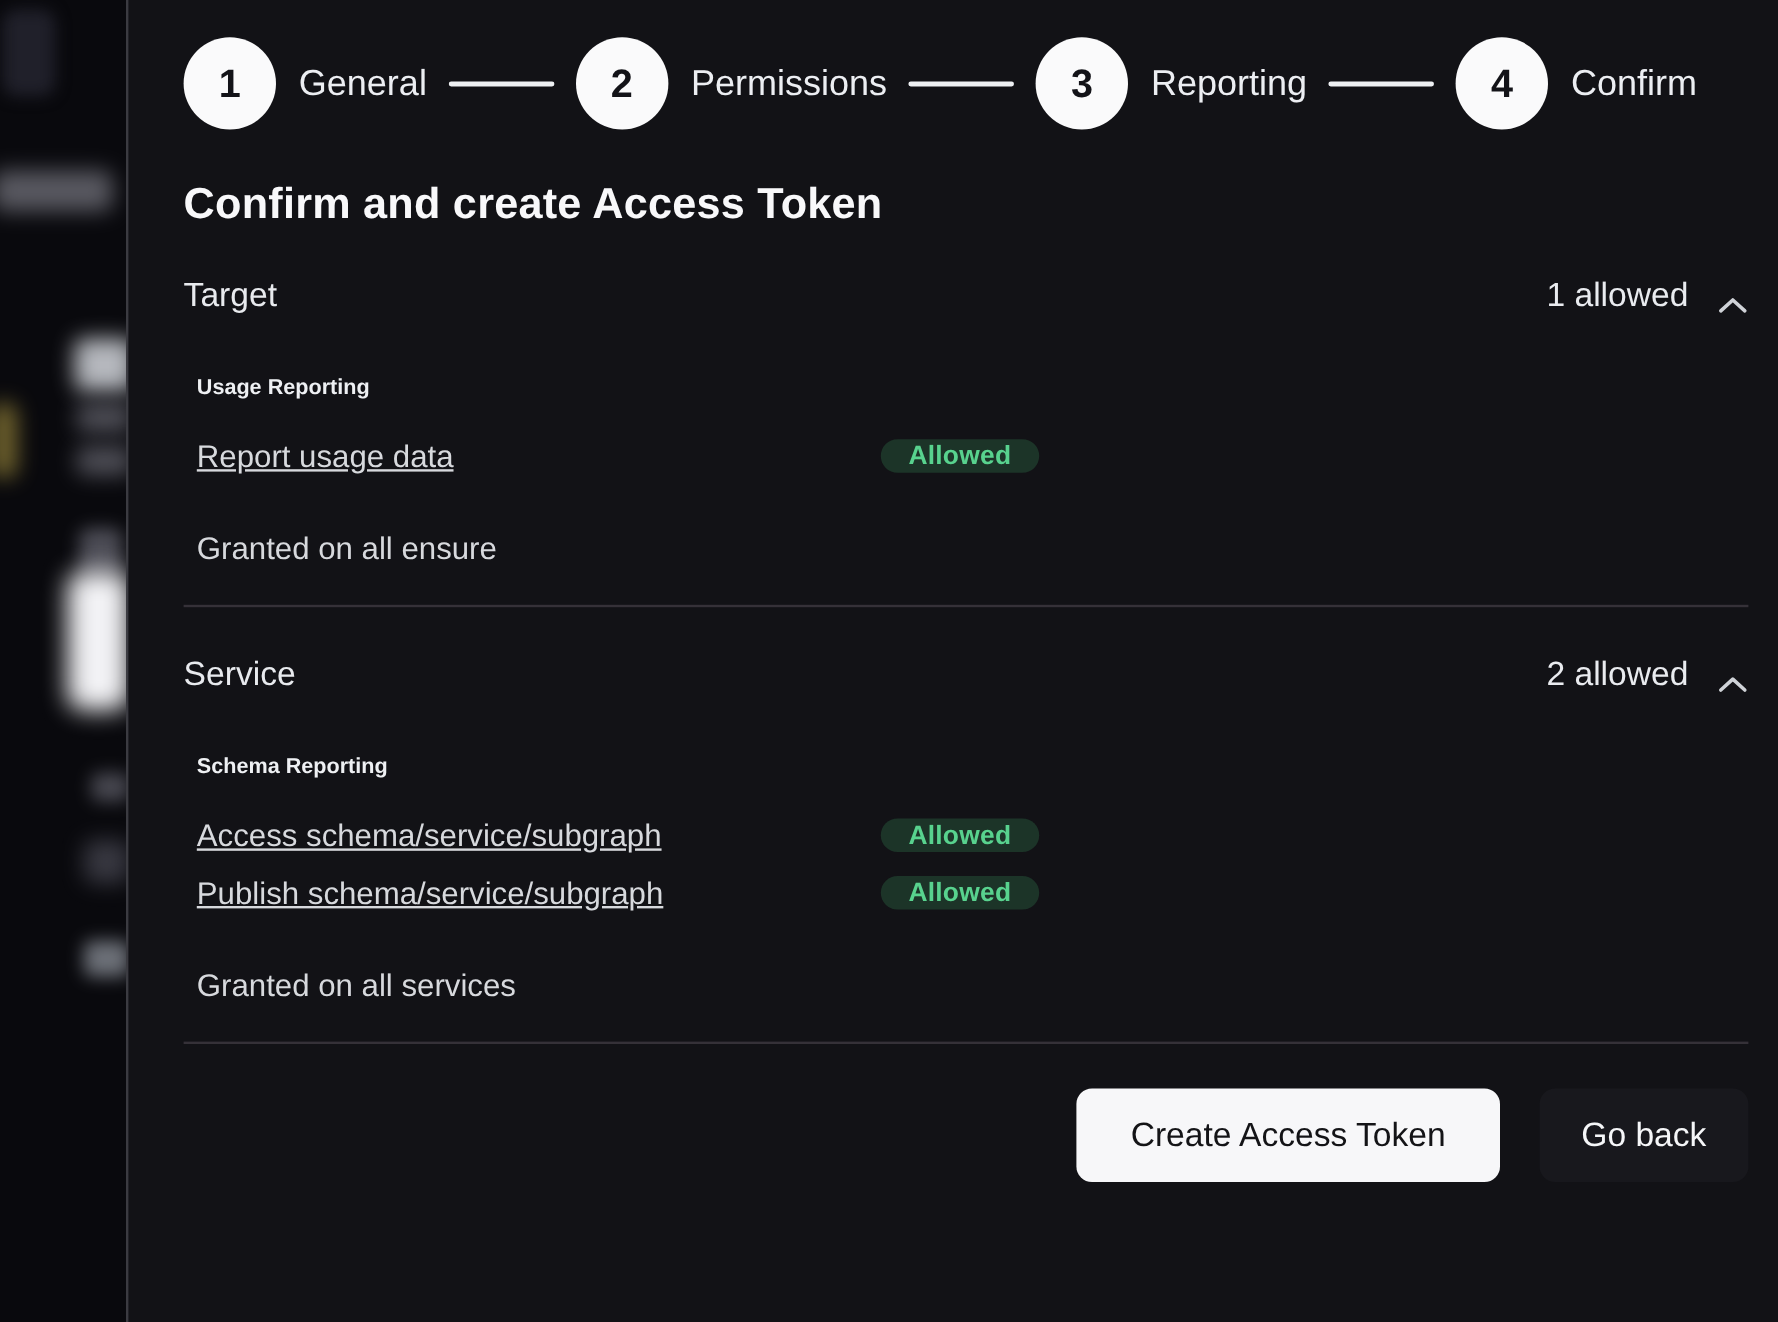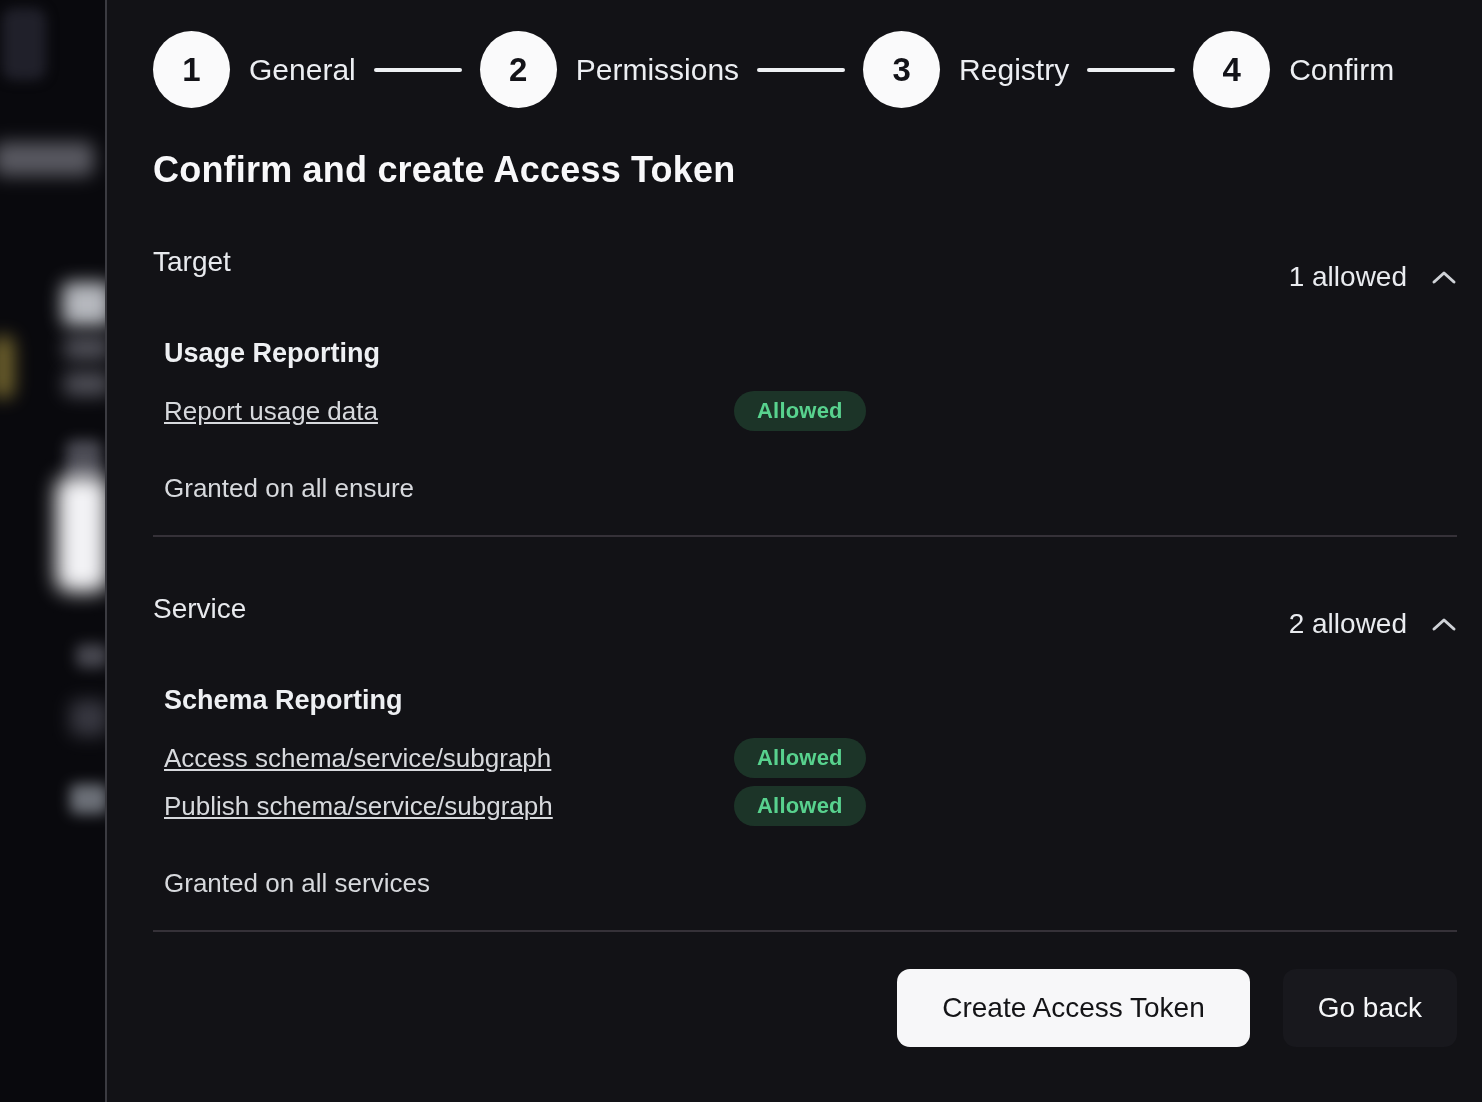--- a/index.html
+++ b/index.html
@@ -54,31 +54,31 @@
   .step-label{font-size:30px;font-weight:500;color:#eceef2;white-space:nowrap;}
   .step-line{width:88px;height:4px;background:#eef0f3;border-radius:2px;margin:0 18px;flex:none;}
 
   
   .modal-title{margin-top:42px;font-size:36px;line-height:40px;font-weight:700;color:#f8f8fa;letter-spacing:.2px;}
   .modal-subtitle{margin-top:12px;font-size:26px;line-height:40px;color:#78787f;max-width:1230px;}
 
   
   .section-header{display:flex;align-items:center;justify-content:space-between;margin-top:40px;gap:16px;}
   .section-name{font-size:28px;color:#e8eaee;}
-  .section-toggle{display:flex;align-items:center;gap:24px;cursor:pointer;background:none;border:none;margin-top:31px;}
+  .section-toggle{display:flex;align-items:flex-end;gap:24px;cursor:pointer;background:none;border:none;}
   .allowed-count{font-size:28px;color:#e9ebef;}
   .chevron{display:flex;align-items:center;}
 
   .perm-group{margin-top:44px;padding-left:11px;}
-  .group-heading{font-size:27px;line-height:32px;font-weight:700;color:#eef0f3;}
+  .group-heading{font-size:18px;line-height:32px;font-weight:700;color:#eef0f3;}
   .perm-rows{margin-top:22px;}
   .perm-row{display:grid;grid-template-columns:570px 1fr;align-items:center;min-height:40px;margin-bottom:8px;}
   .perm-label{font-size:26px;color:#d7d9dd;text-decoration:underline;}
   .badge{
-    justify-self:start;display:inline-flex;align-items:center;height:40px;
+    justify-self:start;display:inline-flex;align-items:center;height:28px;
     padding:0 23px;border-radius:21px;background:var(--badge-bg);
     color:var(--badge-text);font-size:22px;font-weight:700;letter-spacing:.2px;
   }
   .granted-note{margin-top:42px;padding-left:11px;font-size:26px;line-height:30px;color:#d7d9dd;}
 
   .divider{border:none;border-top:2px solid #353138;margin-top:32px;}
 
   
   .footer{display:flex;justify-content:flex-end;align-items:center;gap:33px;margin-top:37px;}
   .btn{
@@ -114,21 +114,21 @@
       <div class="step-label">General</div>
     </div>
     <div class="step-line"></div>
     <div class="step">
       <div class="step-circle">2</div>
       <div class="step-label">Permissions</div>
     </div>
     <div class="step-line"></div>
     <div class="step">
       <div class="step-circle">3</div>
-      <div class="step-label">Registry</div>
+      <div class="step-label">Reporting</div>
     </div>
     <div class="step-line"></div>
     <div class="step">
       <div class="step-circle">4</div>
       <div class="step-label">Confirm</div>
     </div>
   </div>
 
   <h1 class="modal-title">Confirm and create Access Token</h1>
 

